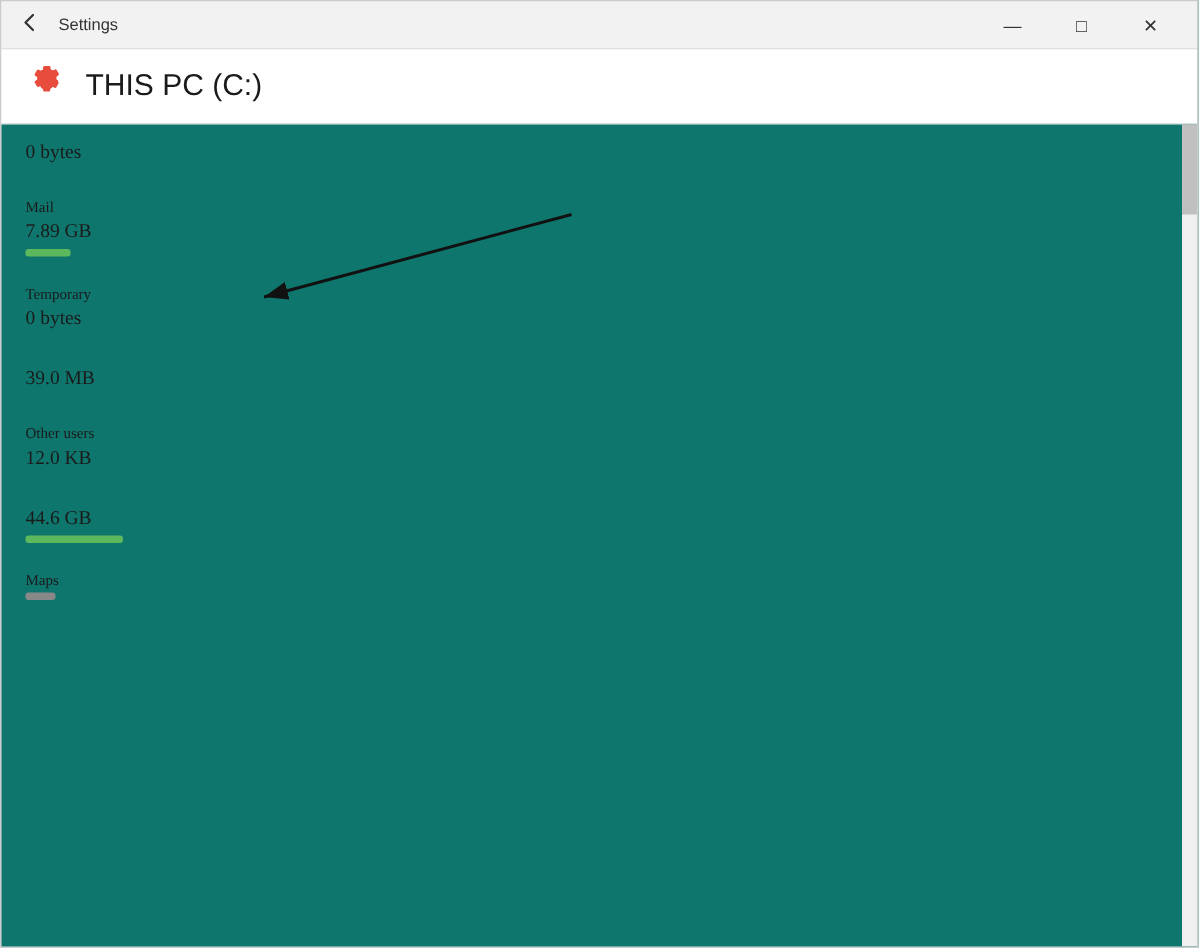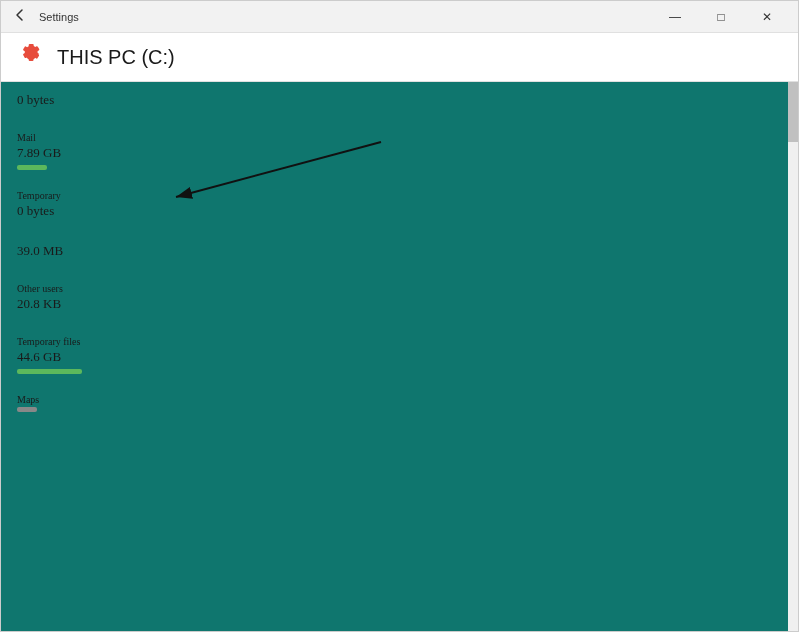--- a/index.html
+++ b/index.html
@@ -222,25 +222,24 @@
       <div class="storage-item-size">0 bytes</div>
     </div>
 
     <div class="storage-item">
       <div class="storage-item-size">39.0 MB</div>
     </div>
 
 
     <div class="storage-item">
       <div class="storage-item-name">Other users</div>
-      <div class="storage-item-size">20.8 KB</div>
-    </div>
-
-    <div class="storage-item">
-      <div class="storage-item-name">Temporary files</div>
+      <div class="storage-item-size">12.0 KB</div>
+    </div>
+
+    <div class="storage-item">
       <div class="storage-item-size" style="color:#1a1a1a;">44.6 GB</div>
       <div class="storage-item-bar bar-green" style="width:65px;"></div>
     </div>
 
     <div class="storage-item">
       <div class="storage-item-name">Maps</div>
       <div class="storage-item-bar bar-gray" style="width:20px;"></div>
     </div>
 
     <div class="scrollbar-track" style="position:absolute;right:0;top:0;width:10px;height:100%;">

